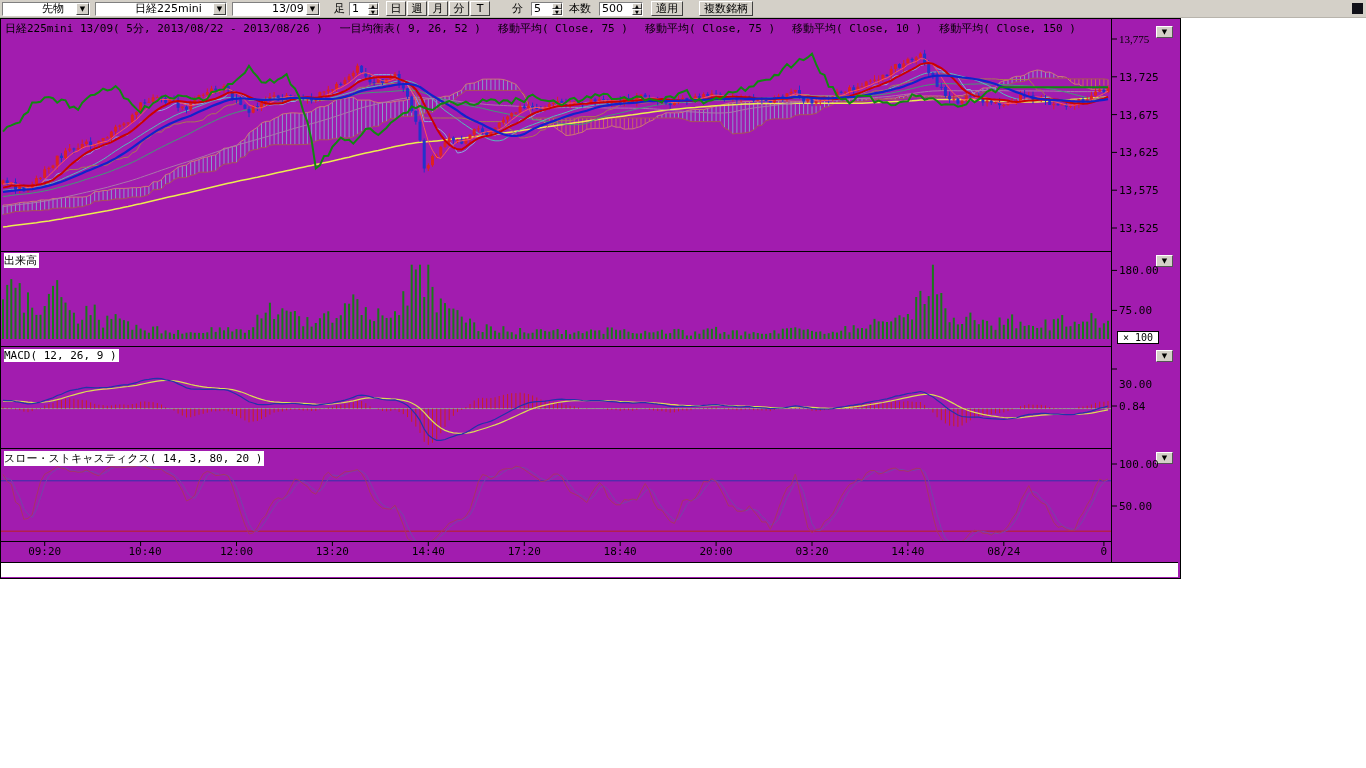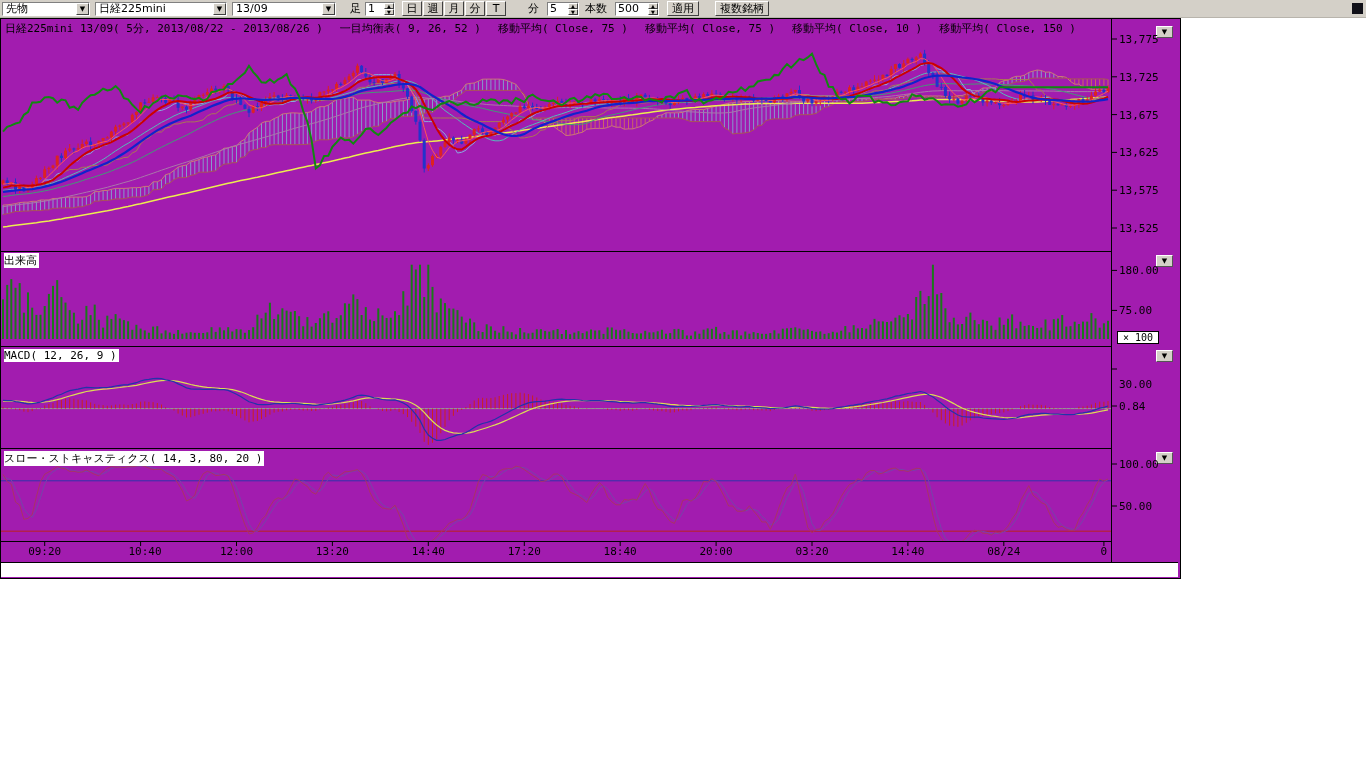--- a/index.html
+++ b/index.html
@@ -2,21 +2,21 @@
 <html><head>
 <meta charset="utf-8">
 <style>
   html,body{margin:0;padding:0;background:#fff;width:1366px;height:768px;overflow:hidden;
     font-family:"DejaVu Sans",sans-serif;}
   
   #toolbar{position:absolute;left:0;top:0;width:1366px;height:17px;background:#d4d0c8;
     display:flex;align-items:center;font-size:11px;border-bottom:1px solid #b8b4ac;}
   .dropdown{display:inline-flex;align-items:center;background:#fff;height:14px;
     border:1px solid;border-color:#808080 #fff #fff #808080;box-sizing:border-box;padding-left:3px;}
-  .dd-val{flex:1;overflow:hidden;white-space:nowrap;font-size:11px;line-height:12px;}
+  .dd-val{flex:1;overflow:hidden;white-space:nowrap;font-size:11px;line-height:12px;margin-left:36px;}
   .dd-arrow{width:13px;height:12px;background:#d4d0c8;border:1px solid;
     border-color:#fff #404040 #404040 #fff;font-size:7px;line-height:11px;text-align:center;
     margin-left:auto;box-sizing:border-box;cursor:default;}
   .spinner{display:inline-flex;align-items:stretch;background:#fff;height:14px;
     border:1px solid;border-color:#808080 #fff #fff #808080;box-sizing:border-box;}
   .spin-val{flex:1;font-size:11px;line-height:12px;padding-left:2px;}
   .spin-arrows{display:flex;flex-direction:column;width:10px;}
   .spin-arrows span{flex:1;background:#d4d0c8;border:1px solid;border-color:#fff #404040 #404040 #fff;
     font-size:5px;line-height:4px;text-align:center;box-sizing:border-box;}
   .tb-btn{height:15px;background:#d4d0c8;border:1px solid;border-color:#fff #404040 #404040 #fff;
@@ -51,21 +51,21 @@
 
 <div id="toolbar">
   <div class="dropdown" style="width:88px;margin-left:2px">
     <span class="dd-val">先物</span>
     <span class="dd-arrow">▼</span>
   </div>
   <div class="dropdown" style="width:132px;margin-left:5px">
     <span class="dd-val">日経225mini</span>
     <span class="dd-arrow">▼</span>
   </div>
-  <div class="dropdown" style="width:104px;margin-left:5px">
+  <div class="dropdown" style="width:88px;margin-left:5px">
     <span class="dd-val">13/09</span>
     <span class="dd-arrow">▼</span>
   </div>
   <span class="tb-label" style="margin-left:14px">足</span>
   <div class="spinner" style="width:30px;margin-left:4px">
     <span class="spin-val">1</span>
     <span class="spin-arrows">
       <span>▲</span>
       <span>▼</span>
     </span>
@@ -1507,21 +1507,21 @@
   <div id="legend1" class="legend-row" style="top:2px"><span>日経225mini 13/09( 5分, 2013/08/22 - 2013/08/26 )</span><span>一目均衡表( 9, 26, 52 )</span><span>移動平均( Close, 75 )</span><span>移動平均( Close, 75 )</span><span>移動平均( Close, 10 )</span><span>移動平均( Close, 150 )</span></div>
   <div class="pane-label" style="left:3px;top:234px">出来高</div>
   <div class="pane-label" style="left:3px;top:330px">MACD( 12, 26, 9 )</div>
   <div class="pane-label" style="left:3px;top:432px">スロー・ストキャスティクス( 14, 3, 80, 20 )</div>
   <div id="vol-mult">× 100</div>
   <div class="pane-arrow" style="top:7px">▼</div>
   <div class="pane-arrow" style="top:236px">▼</div>
   <div class="pane-arrow" style="top:331px">▼</div>
   <div class="pane-arrow" style="top:433px">▼</div>
   <div id="axis-labels">
-      <div class="axis-label" style="top: 14px;">13,775</div>
+      <div class="axis-label" style="top: 14px; font-family: Liberation Serif, serif;">13,775</div>
       <div class="axis-label" style="top: 51.8px;">13,725</div>
       <div class="axis-label" style="top: 89.6px;">13,675</div>
       <div class="axis-label" style="top: 127.4px;">13,625</div>
       <div class="axis-label" style="top: 165.2px;">13,575</div>
       <div class="axis-label" style="top: 203px;">13,525</div>
       <div class="axis-label" style="top: 245.42px;">180.00</div>
       <div class="axis-label" style="top: 285.425px;">75.00</div>
       <div class="axis-label" style="top: 359px;">30.00</div>
       <div class="axis-label" style="top: 380.958px;">0.84</div>
       <div class="axis-label" style="top: 439px;">100.00</div>

